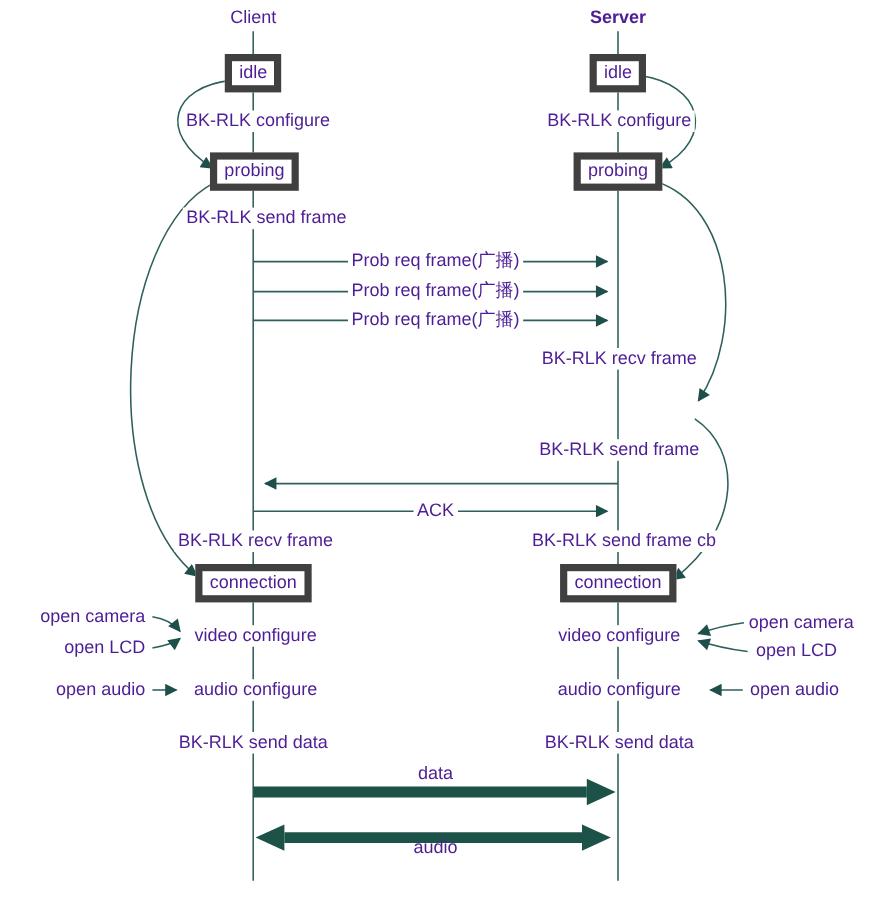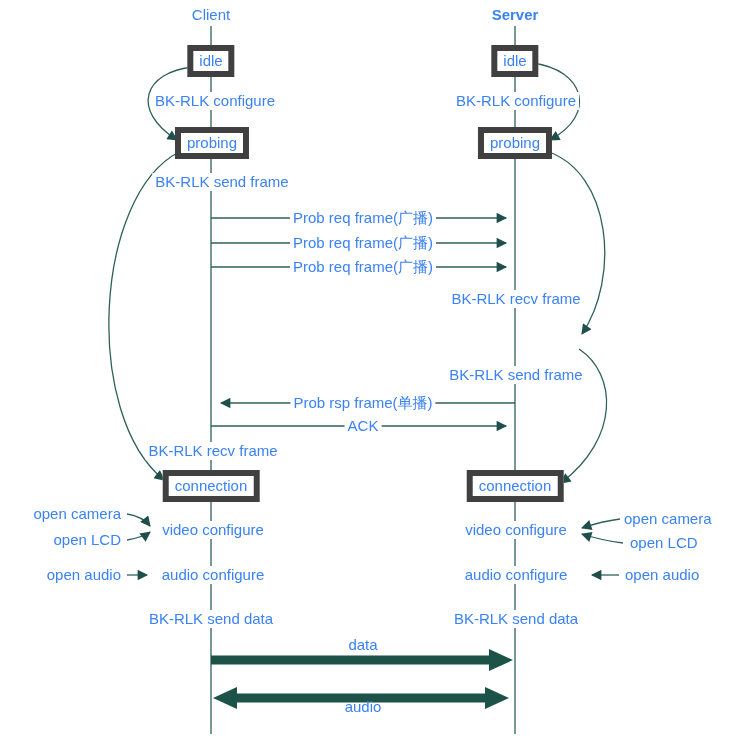--- a/index.html
+++ b/index.html
@@ -1,18 +1,18 @@
 <!DOCTYPE html>
 <html><head>
 <meta charset="utf-8">
 <style>
   html,body{margin:0;padding:0;background:#fff;}
   .canvas{
     position:relative;width:730px;height:751px;background:#ffffff;overflow:hidden;
-    font-family:"Liberation Sans",sans-serif;font-size:15px;color:#3b82f6;
+    font-family:"Liberation Sans",sans-serif;font-size:15px;color:#4c1d95;
   }
   .layer{position:absolute;left:0;top:0;}
   .lbl{position:absolute;white-space:nowrap;background:#ffffff;padding:0 3px;line-height:18px;}
   .cc{transform:translate(-50%,-50%);}
   .rr{transform:translate(-100%,-50%);}
   .ll{transform:translate(0,-50%);}
   .nobg{background:transparent;}
   .state{
     position:absolute;transform:translate(-50%,-50%);
     border:6px solid #404040;background:#ffffff;
@@ -76,35 +76,35 @@
   <div class="state" style="left:515px;top:143px;">probing</div>
   <div class="state" style="left:211px;top:486px;">connection</div>
   <div class="state" style="left:515px;top:486px;">connection</div>
 
   <div class="lbl cc" style="left:215px;top:101px;">BK-RLK configure</div>
   <div class="lbl cc" style="left:516px;top:101px;">BK-RLK configure</div>
   <div class="lbl cc" style="left:222px;top:182px;">BK-RLK send frame</div>
   <div class="lbl cc" style="left:516px;top:299px;">BK-RLK recv frame</div>
   <div class="lbl cc" style="left:516px;top:375px;">BK-RLK send frame</div>
   <div class="lbl cc" style="left:213px;top:451px;">BK-RLK recv frame</div>
+  <div class="lbl cc" style="left:520px;top:451px;">BK-RLK send frame cb</div>
   <div class="lbl cc" style="left:213px;top:530px;">video configure</div>
   <div class="lbl cc" style="left:516px;top:530px;">video configure</div>
   <div class="lbl cc" style="left:213px;top:575px;">audio configure</div>
   <div class="lbl cc" style="left:516px;top:575px;">audio configure</div>
   <div class="lbl cc" style="left:211px;top:619px;">BK-RLK send data</div>
   <div class="lbl cc" style="left:516px;top:619px;">BK-RLK send data</div>
 
   <div class="lbl rr nobg" style="left:124px;top:514px;">open camera</div>
   <div class="lbl rr nobg" style="left:124px;top:540px;">open LCD</div>
   <div class="lbl rr nobg" style="left:124px;top:575px;">open audio</div>
   <div class="lbl ll nobg" style="left:621px;top:519px;">open camera</div>
   <div class="lbl ll nobg" style="left:627px;top:543px;">open LCD</div>
   <div class="lbl ll nobg" style="left:622px;top:575px;">open audio</div>
 
   <div class="lbl cc" style="left:363px;top:218px;">Prob req frame(广播)</div>
   <div class="lbl cc" style="left:363px;top:243px;">Prob req frame(广播)</div>
   <div class="lbl cc" style="left:363px;top:267px;">Prob req frame(广播)</div>
-  <div class="lbl cc" style="left:363px;top:403px;">Prob rsp frame(单播)</div>
   <div class="lbl cc" style="left:363px;top:426px;">ACK</div>
   <div class="lbl cc nobg" style="left:363px;top:645px;">data</div>
   <div class="lbl cc nobg" style="left:363px;top:684px;margin-top:23px;">audio</div>
 
 </div>
 
 </body></html>

